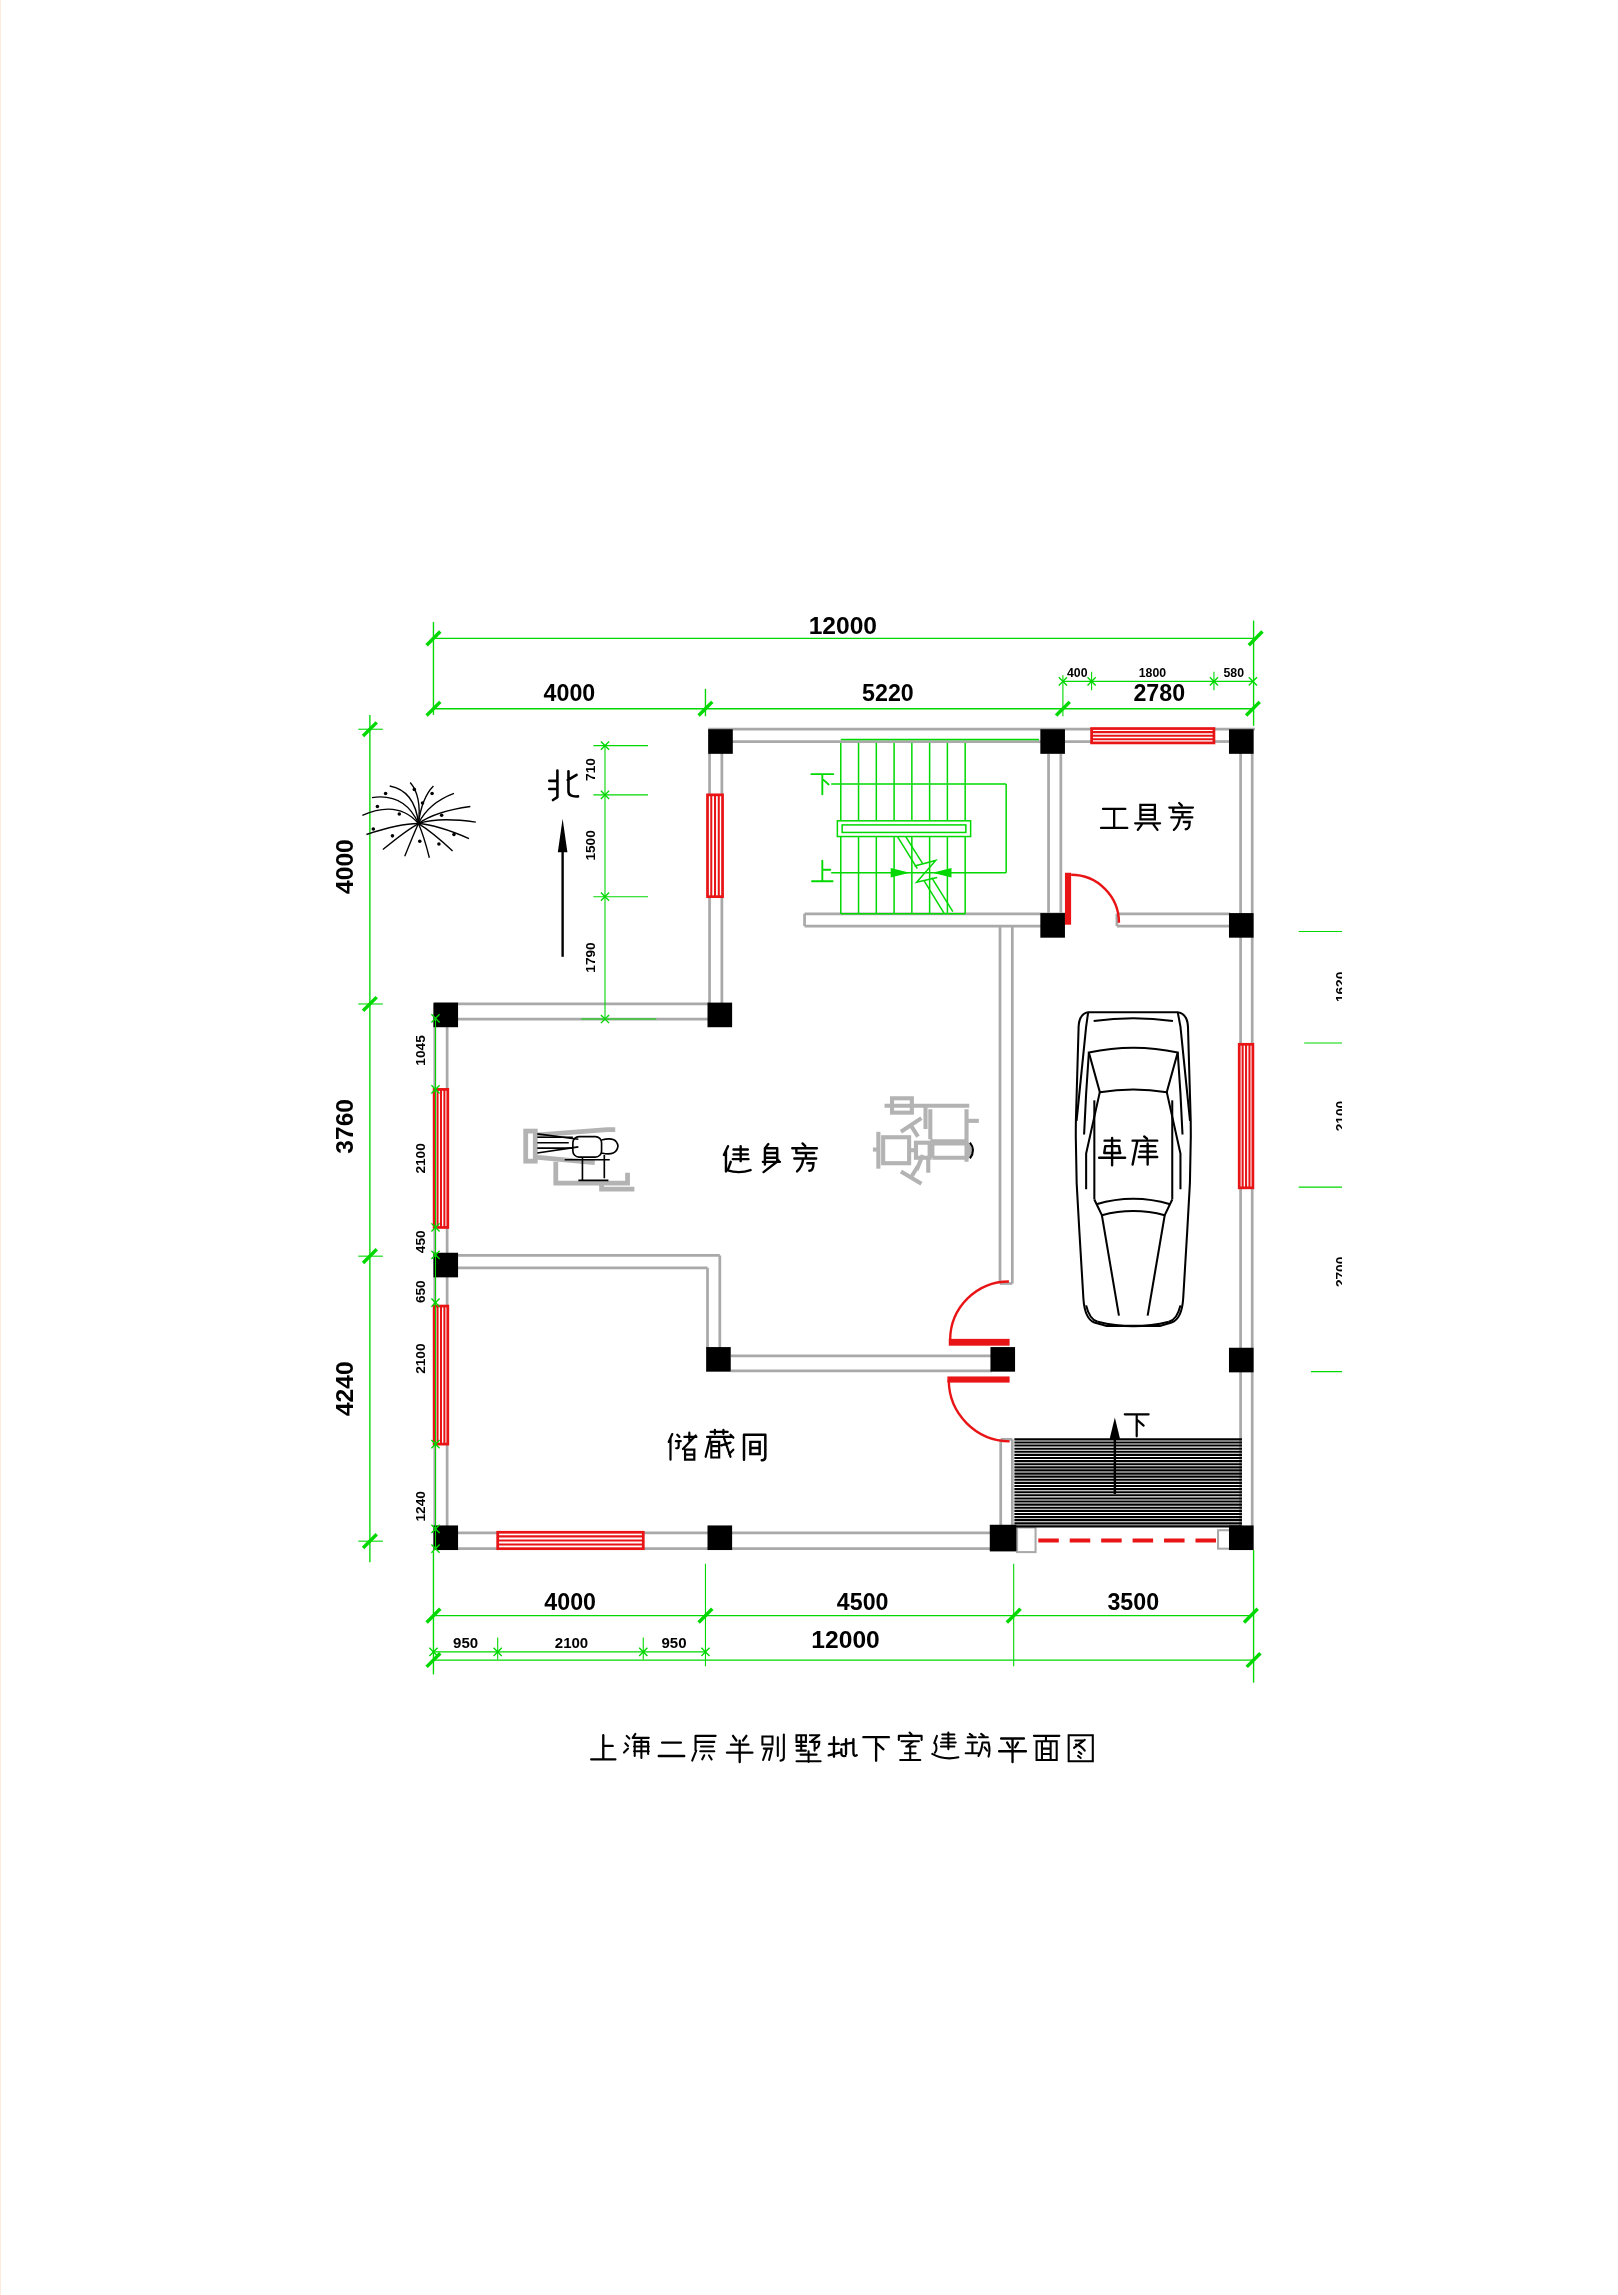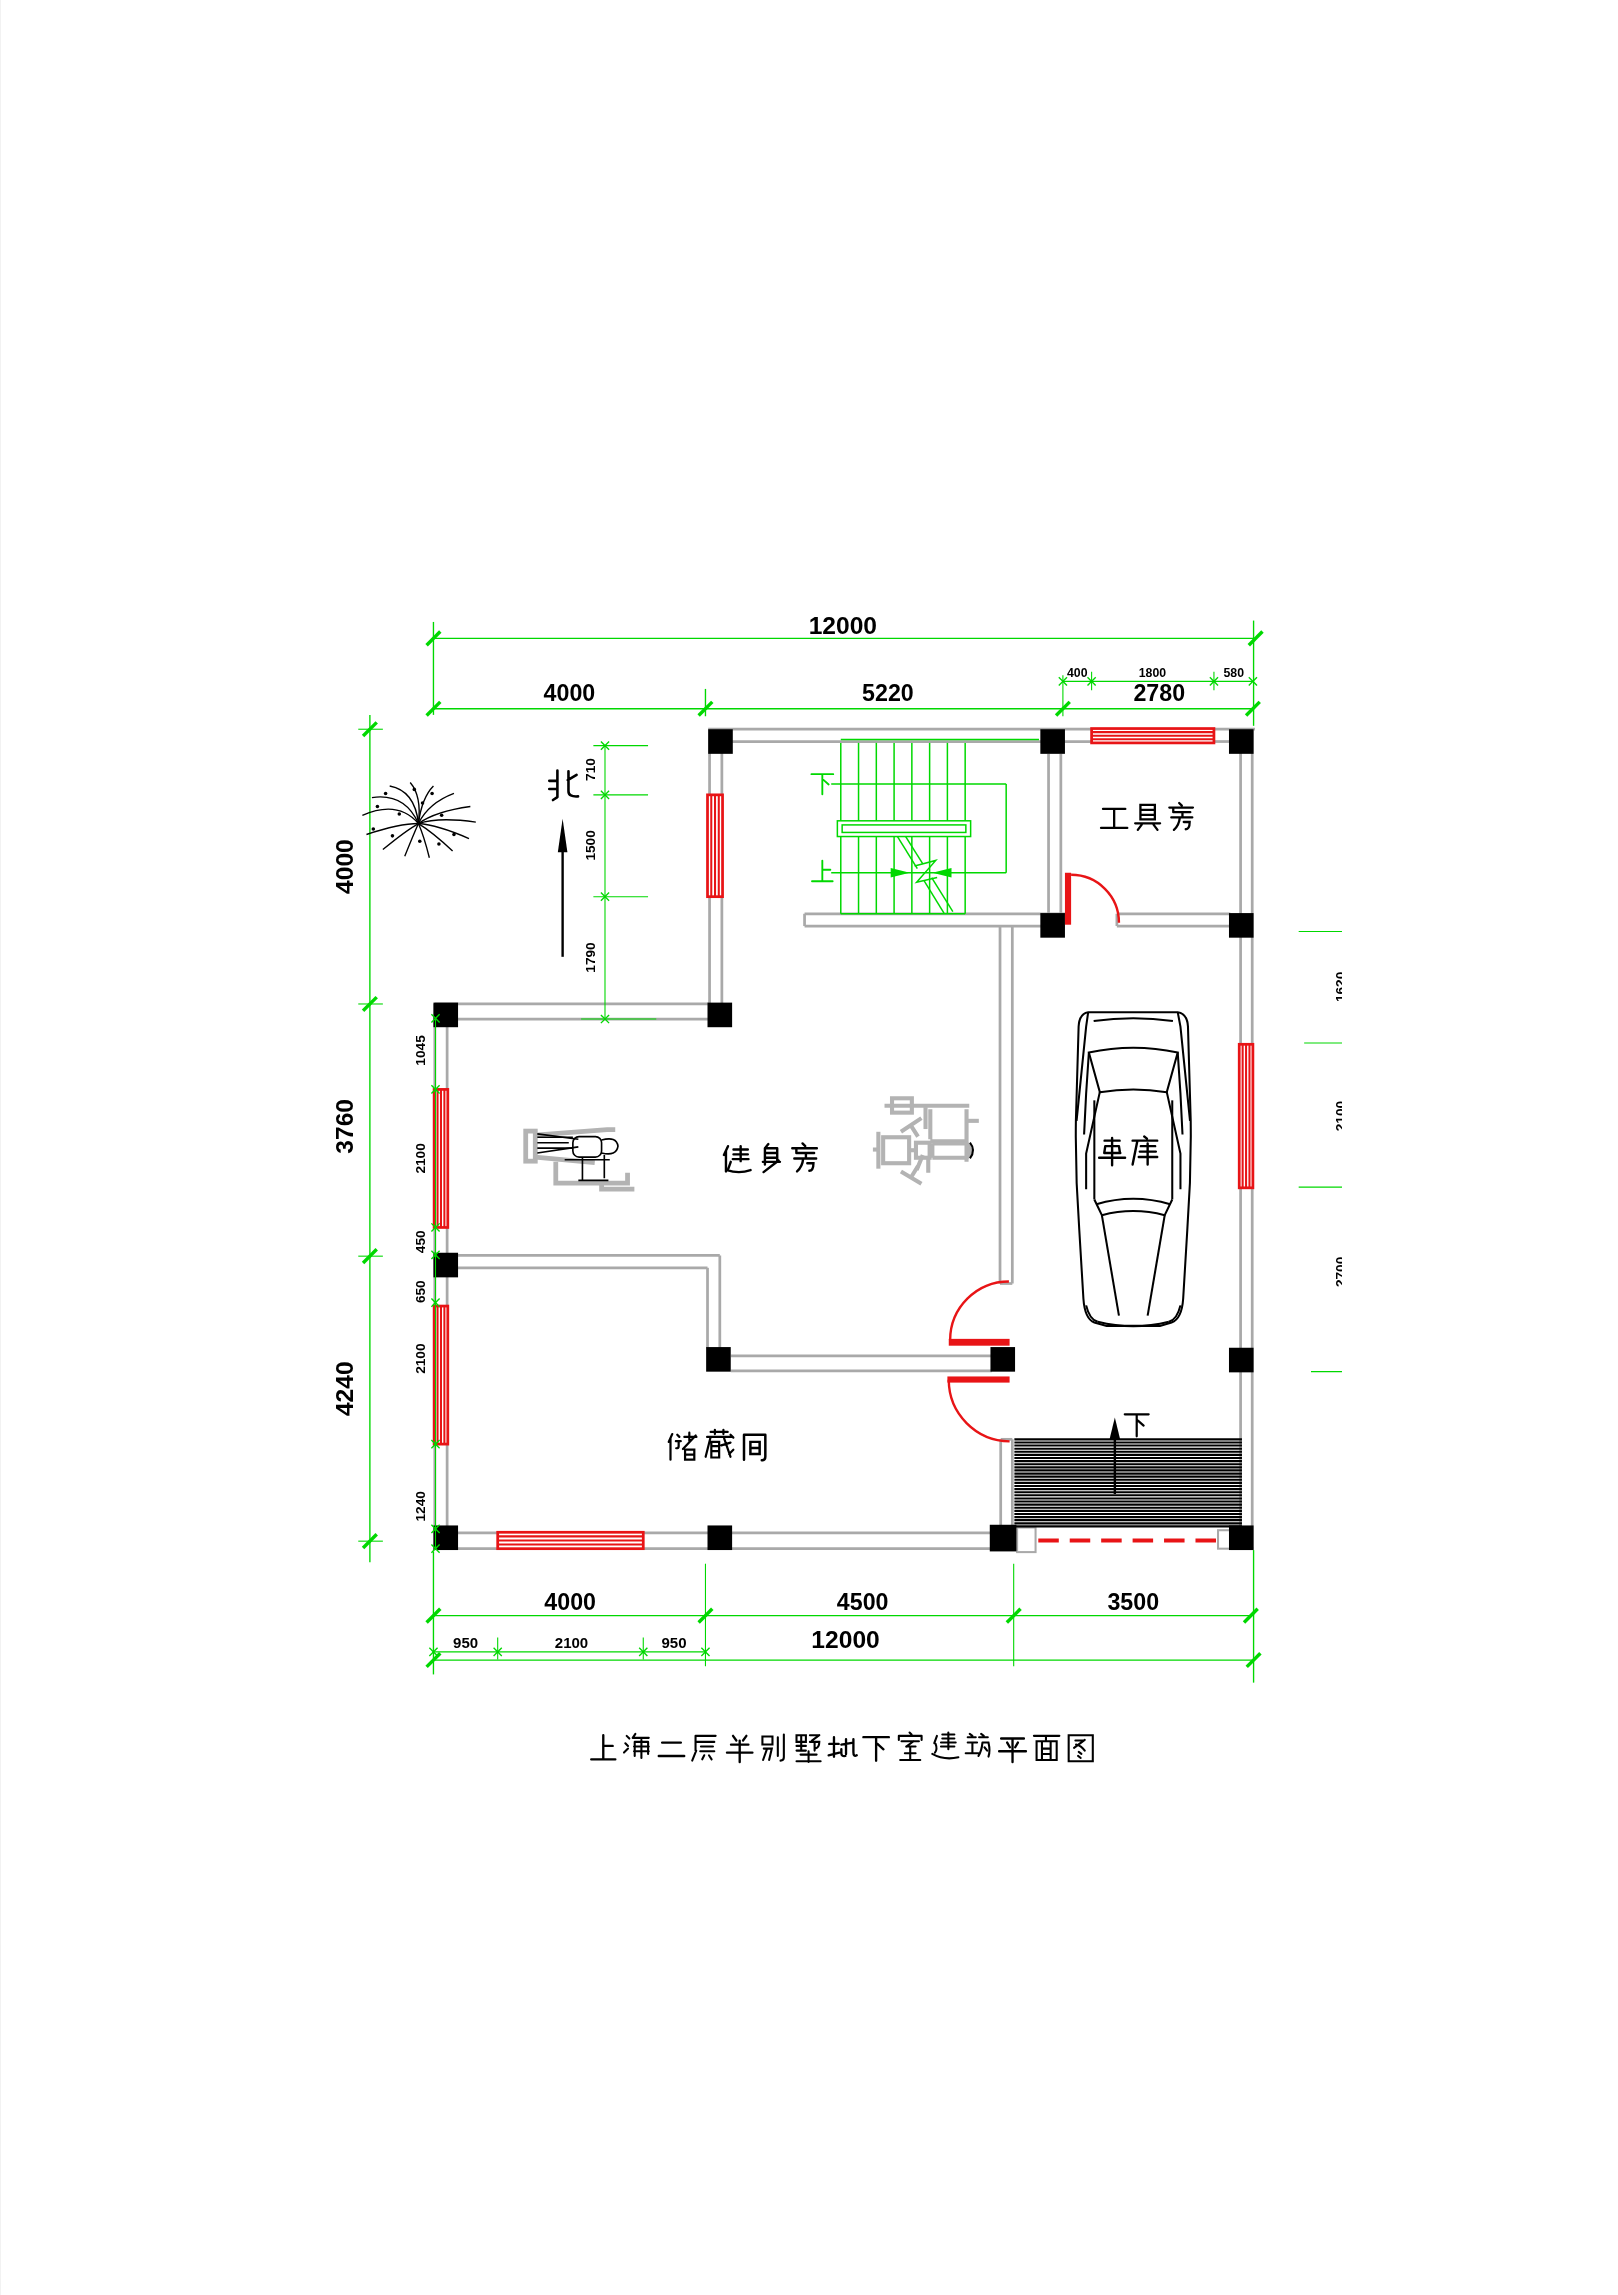--- a/index.html
+++ b/index.html
@@ -1,16 +1,16 @@
 <!DOCTYPE html>
 <html style="font-size:11px"><head>
 <meta charset="utf-8">
 <style>
 html,body{margin:0;padding:0;background:#fff;}
-#page{position:relative;width:1342px;height:2295px;background:#a3a3a3;overflow:hidden;}
+#page{position:relative;width:1342px;height:2295px;background:#f97316;overflow:hidden;}
 svg{position:absolute;left:0;top:0;}
 text{font-family:"Liberation Sans",sans-serif;fill:#000;}
 </style>
 </head>
 <body>
 <div id="page">
 <svg width="1618" height="2295" viewBox="0 0 2367 3358">
 <defs>
 <g id="c_bei" fill="none" stroke-linecap="round">
 <path d="M34,10 V82 M34,82 L22,90 M12,38 H34 M12,60 H34 M64,12 V66 Q64,82 90,80 M62,36 L86,22"></path>

